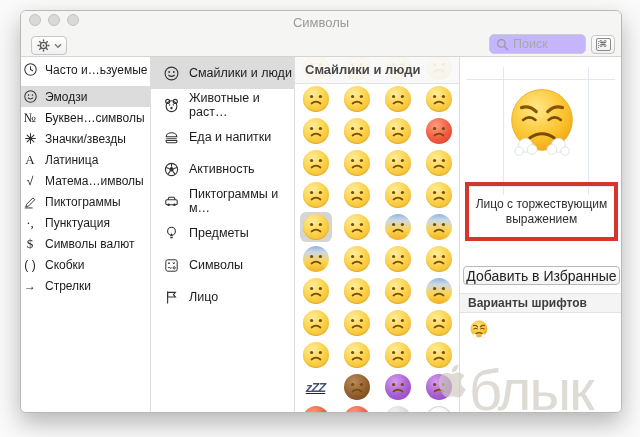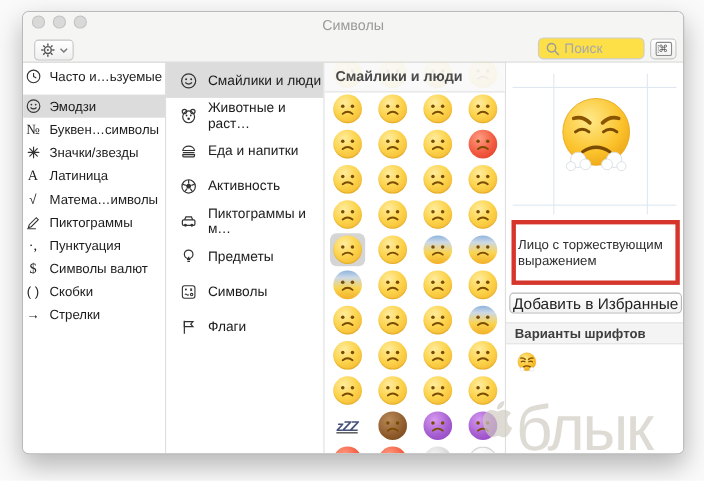--- a/index.html
+++ b/index.html
@@ -12,21 +12,21 @@
 
   
   .titlebar { flex:0 0 46px; background:#f5f5f4; border-bottom:1px solid #d4d4d4; position:relative; }
   .traffic { position:absolute; left:8px; top:3px; display:flex; gap:7px; }
   .light { width:12px; height:12px; border-radius:50%; background:#d9d9d9; border:1px solid #c2c2c2; }
   .wtitle { position:absolute; top:4px; left:0; right:0; text-align:center; font-size:13px; color:#9a9a9a; }
   .toolbtn { position:absolute; background:linear-gradient(#ffffff,#f0f0f0); border:1px solid #c6c6c6;
     border-radius:4px; display:flex; align-items:center; justify-content:center; }
   .gearbtn { left:10px; top:25px; width:36px; height:19px; gap:3px; }
   .search { position:absolute; right:35px; top:23px; width:97px; height:20px; border:1px solid #cdcdcd;
-    border-radius:5px; background:#fde047; display:flex; align-items:center; padding:0 6px; gap:4px; }
+    border-radius:5px; background:#c4b5fd; display:flex; align-items:center; padding:0 6px; gap:4px; }
   .search input { border:none; outline:none; width:100%; font-size:12.5px; color:#333; background:transparent;
     font-family:"Liberation Sans","DejaVu Sans",sans-serif; }
   .search input::placeholder { color:#a8a8a8; }
   .kbbtn { right:6px; top:24px; width:24px; height:19px; }
   .kbglyph { border:1px solid #8a8a8a; border-radius:2px; font-size:9px; line-height:11px; padding:0 2px;
     color:#555; position:relative; }
   .kbglyph::before { content:""; position:absolute; left:1px; top:2px; width:1px; height:7px;
     border-left:1px dotted #8a8a8a; }
 
   
@@ -69,22 +69,22 @@
   .e.brown  { background:radial-gradient(circle at 38% 30%, #b98a5a 0%, #8e5a2b 60%, #6f4118 100%); }
   .e.gray   { background:radial-gradient(circle at 38% 30%, #f4f4f4 0%, #d2d2d2 65%, #bdbdbd 100%); }
   .e.white  { background:radial-gradient(circle at 38% 30%, #ffffff 0%, #f1f1f1 65%, #e2e2e2 100%);
     box-shadow:inset 0 0 0 1px #d5d5d5; }
   .zzztext { font-weight:bold; font-style:italic; font-size:13px; color:#46527a; letter-spacing:-1px; }
 
   
   .vguide { position:absolute; width:1px; top:10px; height:128px; background:#dfe8f0; }
   .hguide { position:absolute; height:1px; left:6px; right:6px; background:#dfe8f0; }
   .preview { position:absolute; left:41px; top:26px; width:82px; height:82px; }
-  .descbox { position:absolute; left:5px; top:143px; width:153px; height:59px; border:4px solid #d5352b;
-    display:flex; align-items:center; justify-content:center; text-align:left; font-size:12px;
+  .descbox { position:absolute; left:5px; top:125px; width:153px; height:59px; border:4px solid #d5352b;
+    display:flex; align-items:center; justify-content:center; text-align:center; font-size:12px;
     line-height:15px; color:#2e2e2e; padding:2px; }
   .addbtn { position:absolute; left:3px; top:209px; width:157px; height:19px; border:1px solid #b9b9b9;
     border-radius:4px; background:linear-gradient(#ffffff,#f2f2f2); font-size:14px; color:#222;
     display:flex; align-items:center; justify-content:center; }
   .varhead { position:absolute; left:0; right:0; top:236px; height:20px; background:#f4f4f4;
     border-top:1px solid #e3e3e3; border-bottom:1px solid #e3e3e3; font-size:12px; font-weight:bold;
     color:#3f3f3f; line-height:19px; padding-left:8px; }
   .varemoji { position:absolute; left:8px; top:262px; width:22px; height:22px; }
 
   
@@ -293,21 +293,21 @@
         </span>
         <span>Символы</span>
       </div>
       <div class="item2">
         <span class="ic">
           <svg width="17" height="17" viewBox="0 0 17 17" fill="none" stroke="#333" stroke-width="1.1">
             <path d="M4.6 2.6v11.8"></path>
               <path d="M4.6 3.4h7.8l-2 2.3 2 2.3H4.6z"></path>
             </svg>
         </span>
-        <span>Флаги</span>
+        <span>Лицо</span>
       </div>
     </div>
 
     <div class="col3">
       <div class="ghead">Смайлики и люди</div>
       <div class="gridrows">
           <div class="grow faded">
             <div class="gcell">
               <span class="ewrap">
                 <span class="e yellow" aria-label="😶">

